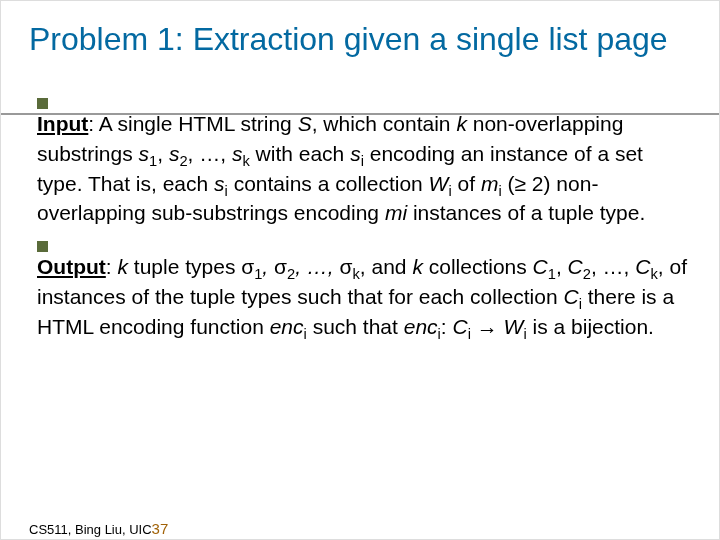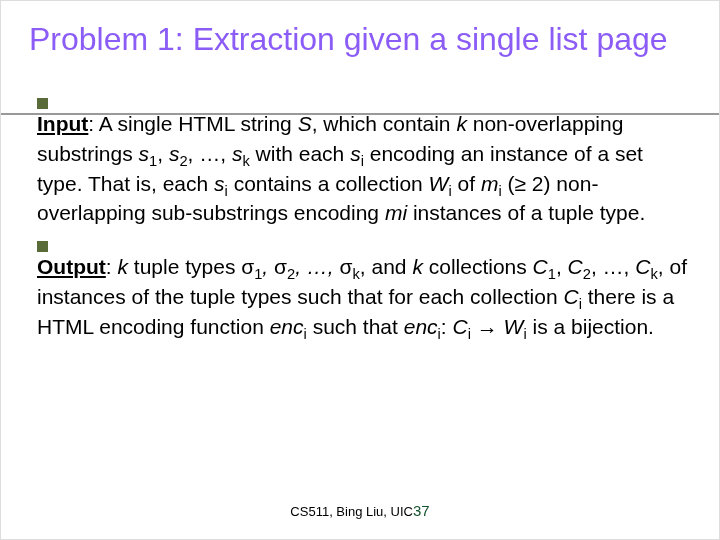--- a/index.html
+++ b/index.html
@@ -13,21 +13,21 @@
   }
   .slide {
     width: 100%;
     height: 100%;
     padding: 18px 28px 0 28px;
     position: relative;
   }
   .title {
     font-size: 32px;
     font-weight: 400;
-    color: #8b5cf6;
+    color: #0369a1;
     line-height: 1.25;
     margin-bottom: 28px;
     font-family: Arial, sans-serif;
   }
   .title-underline {
     position: absolute;
     left: 0;
     top: 112px;
     width: 100%;
     height: 2px;
@@ -56,35 +56,35 @@
     line-height: 1.42;
     color: #000;
     font-family: Arial, sans-serif;
   }
   .bold { font-weight: 700; }
   .underline { text-decoration: underline; }
   .italic { font-style: italic; }
   sub { font-size: 0.7em; vertical-align: sub; line-height: 0; }
   .footer {
     position: absolute;
-    bottom: 20px;
+    bottom: 2px;
     left: 28px;
     right: 28px;
     display: flex;
-    justify-content: center;
+    justify-content: flex-start;
     align-items: baseline;
   }
   .footer-left {
     font-size: 13px;
     color: #000;
     font-family: Arial, sans-serif;
   }
   .footer-right {
     font-size: 15px;
-    color: #14532d;
+    color: #a16207;
     font-family: Arial, sans-serif;
   }
 </style>
 </head>
 <body>
 
 <div class="slide">
   <div class="title">Problem 1: Extraction given a single list page</div>
   <div class="title-underline"></div>
 

